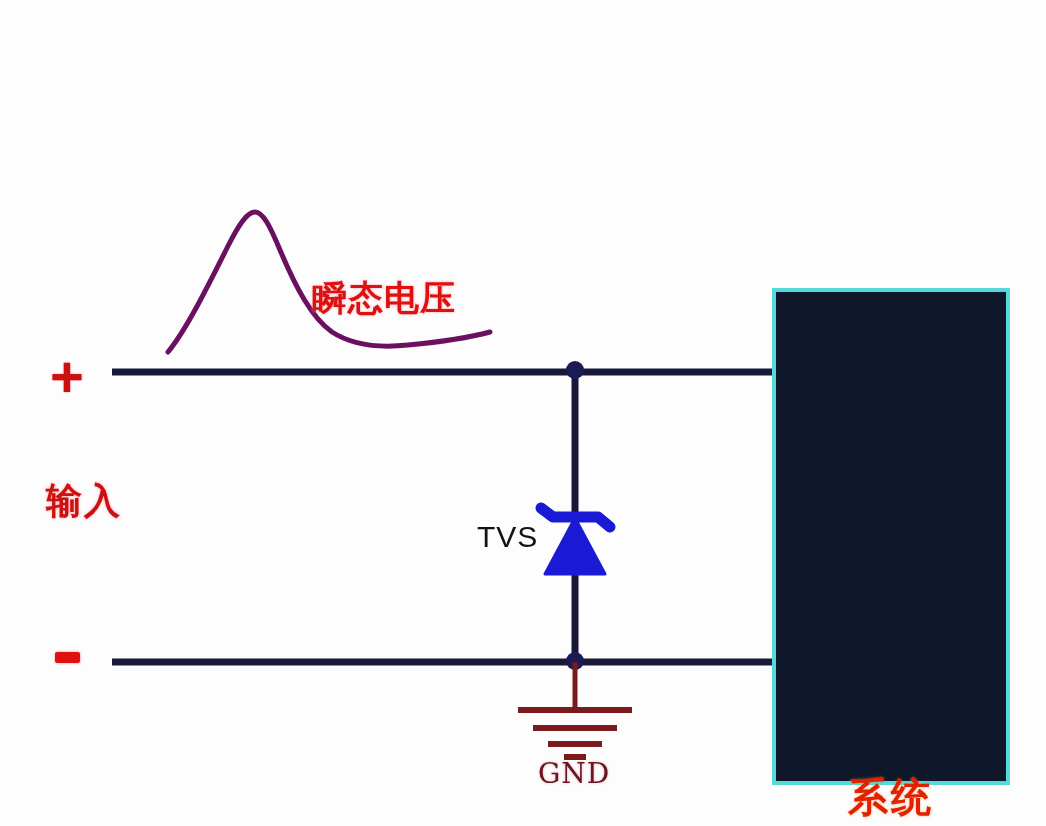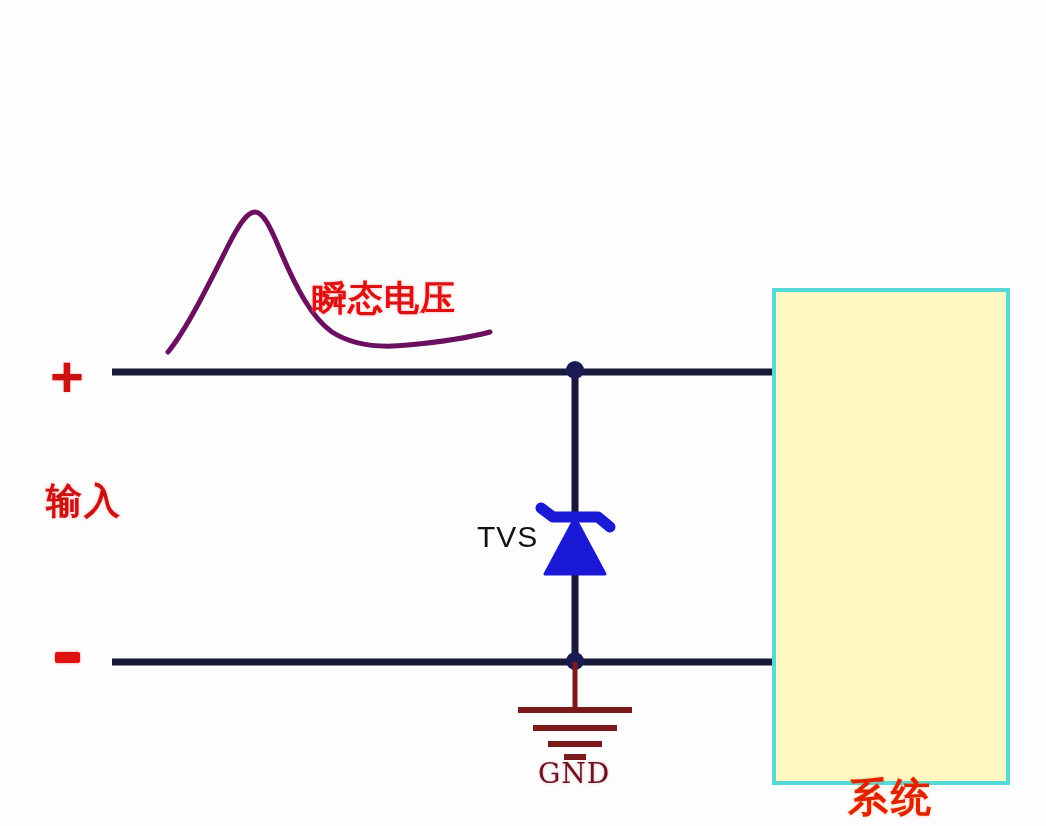--- a/index.html
+++ b/index.html
@@ -87,21 +87,21 @@
     color: #6b1420;
     letter-spacing: 1px;
     text-shadow: 0 0 3px rgba(190,90,110,0.45);
   }
   #system-block {
     position: absolute;
     left: 772px;
     top: 288px;
     width: 238px;
     height: 497px;
-    background: #fef9c3;
+    background: #0f172a;
     border: 4px solid #55d9d9;
     box-sizing: border-box;
   }
   #label-system {
     position: absolute;
     left: 0;
     right: 0;
     top: 478px;
     text-align: center;
     font-family: "DejaVu Serif", serif;

